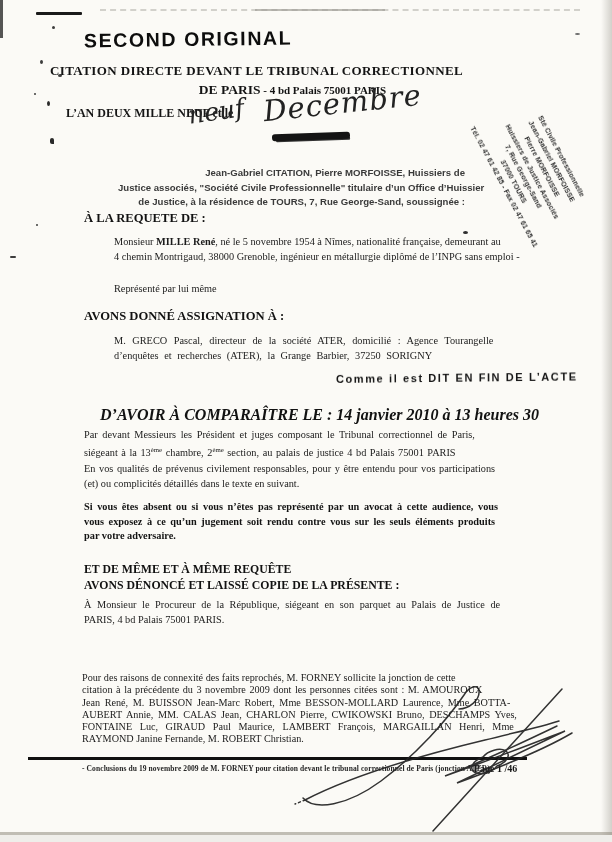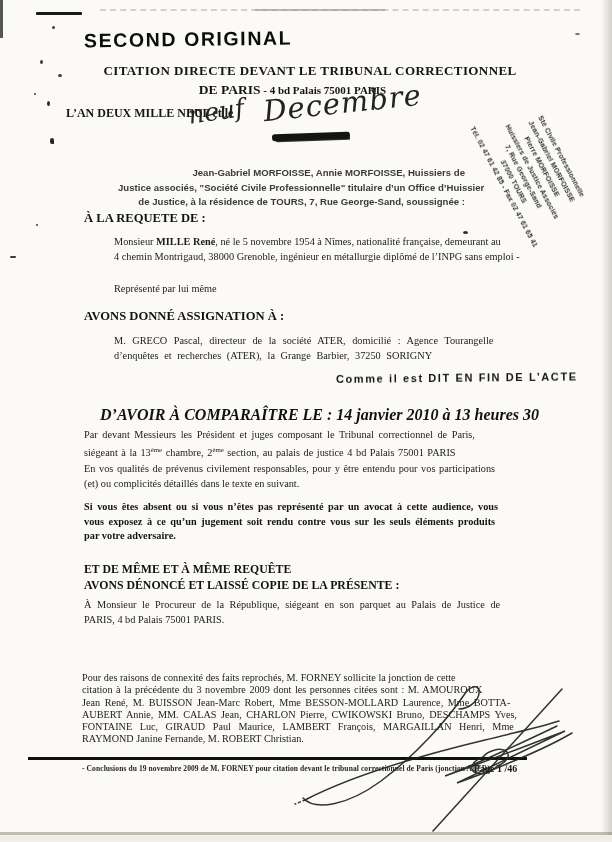--- a/index.html
+++ b/index.html
@@ -11,21 +11,21 @@
   }
   .abs{position:absolute;}
   .ln{white-space:nowrap;}
   
   .copy-stamp{
     left:84px;top:28px;
     font-family:"Liberation Sans",sans-serif;font-weight:800;
     font-size:19.5px;letter-spacing:1.6px;color:#0d0d0d;
     transform:rotate(-0.8deg);
   }
-  .title1{left:50px;top:63px;width:520px;text-align:center;
+  .title1{left:50px;top:63px;width:520px;text-align:left;
     font-weight:bold;font-size:13px;letter-spacing:.4px;color:#141414;}
   .title2{left:40px;top:80px;width:505px;text-align:center;font-weight:bold;color:#141414;}
   .title2 .city{font-size:13.5px;}
   .title2 .addr{font-size:11px;}
   .year-line{left:66px;top:106px;font-weight:bold;font-size:12px;color:#161616;}
   
   .hw{font-family:"DejaVu Serif",serif;font-style:italic;color:#222;}
   .hw-day{left:188px;top:97px;font-size:25px;transform:rotate(-8deg);}
   .hw-month{left:263px;top:86px;font-size:29px;transform:rotate(-6deg);letter-spacing:1px;}
   .strike-smudge{left:272px;top:133px;width:78px;height:7px;background:#141414;
@@ -119,21 +119,21 @@
   <div>Sté Civile Professionnelle</div>
   <div>Jean-Gabriel MORFOISSE</div>
   <div>Pierre MORFOISSE</div>
   <div>Huissiers de Justice Associés</div>
   <div>7, Rue George-Sand</div>
   <div>37000 TOURS</div>
   <div>Tél. 02 47 61 42 85 - Fax 02 47 61 65 41</div>
 </div>
 
 <div class="abs bailiff-block">
-  <div class="ln">Jean-Gabriel MORFOISSE, Annie MORFOISSE, Huissiers de</div>
+  <div class="ln">Jean-Gabriel CITATION, Pierre MORFOISSE, Huissiers de</div>
   <div class="ln">Justice associés, "Société Civile Professionnelle" titulaire d’un Office d’Huissier</div>
   <div class="ln">de Justice, à la résidence de TOURS, 7, Rue George-Sand, soussignée :</div>
 </div>
 
 <div class="abs h h-requete">À LA REQUETE DE :</div>
 <div class="abs body-txt p-forney">
   <div class="ln"><span>Monsieur </span><b>MILLE René</b><span>, né le 5 novembre 1954 à Nîmes, nationalité française, demeurant au</span></div>
   <div class="ln">4 chemin Montrigaud, 38000 Grenoble, ingénieur en métallurgie diplômé de l’INPG sans emploi -</div>
 </div>
 <div class="abs body-txt p-represented ln">Représenté par lui même</div>

